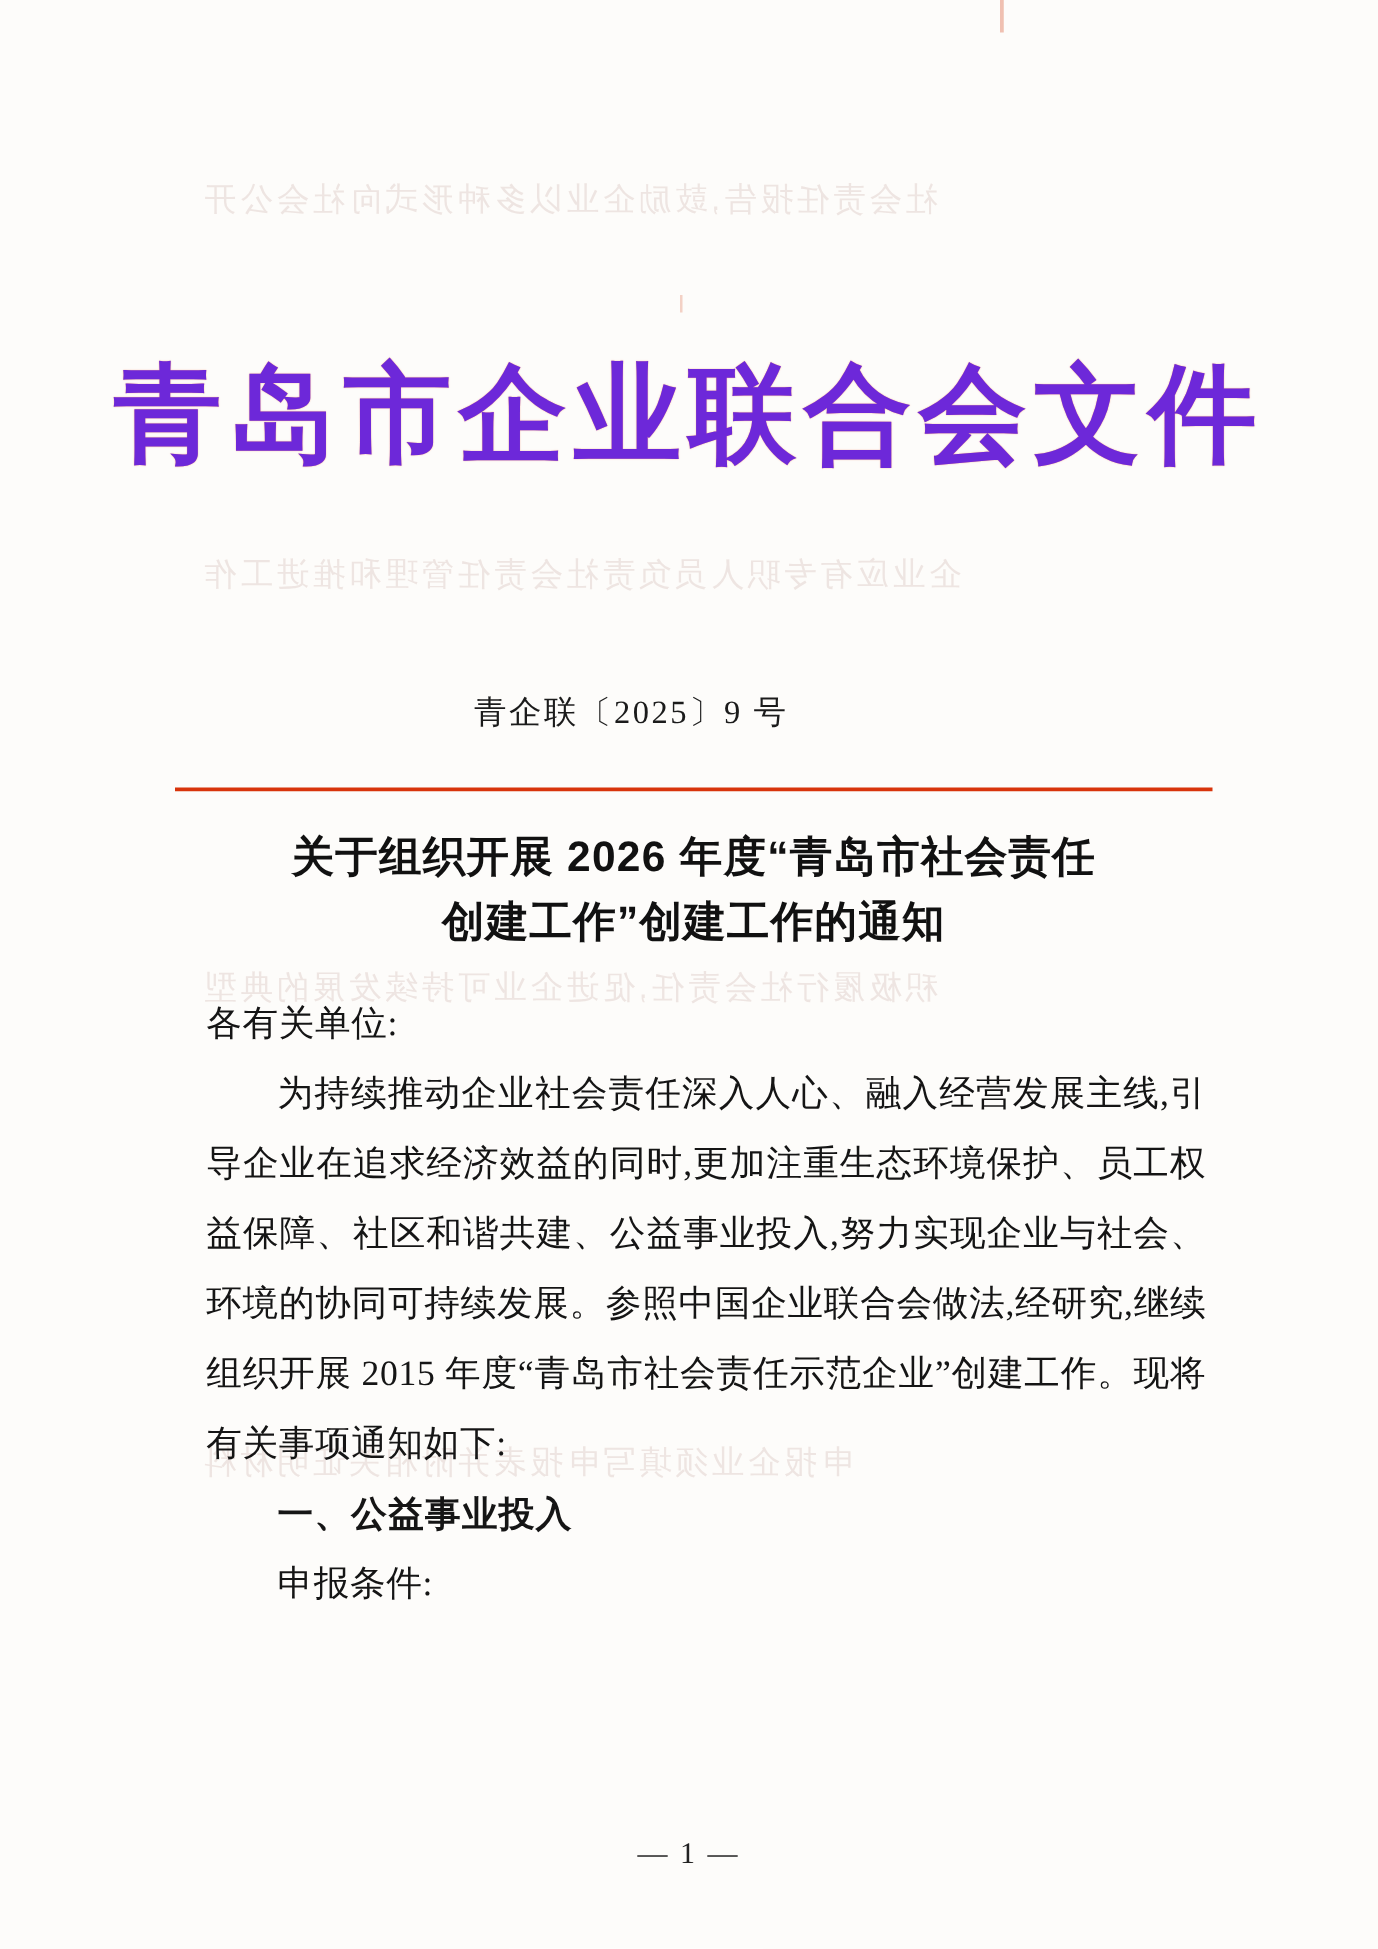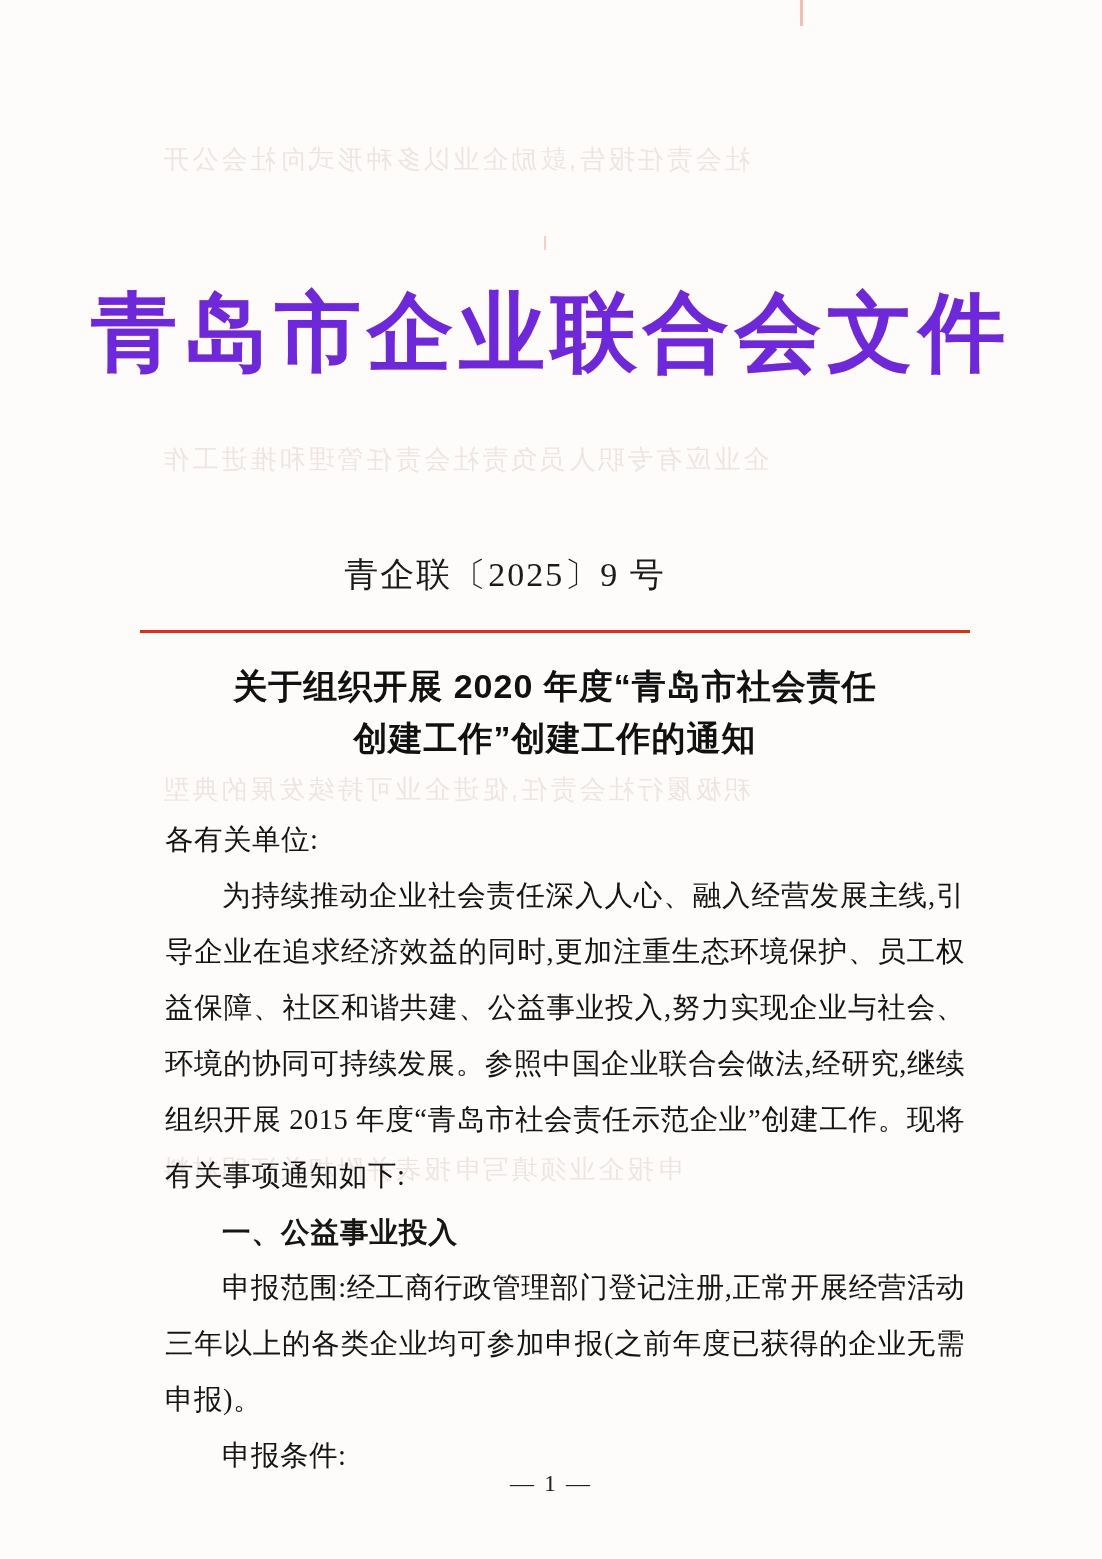--- a/index.html
+++ b/index.html
@@ -59,21 +59,21 @@
     line-height: 100px;
     text-shadow: 0 0 1px rgba(232,64,13,0.6);
   }
 
   .doc-number {
     position: absolute;
     top: 552px;
     left: 0;
     width: 1010px;
     text-align: center;
-    font-size: 34px;
+    font-size: 26px;
     letter-spacing: 2px;
     color: #1b1b1b;
   }
 
   .red-rule {
     position: absolute;
     top: 630px;
     left: 140px;
     width: 830px;
     height: 3px;
@@ -89,21 +89,21 @@
     font-family: "Liberation Sans", "DejaVu Sans", sans-serif;
     font-weight: bold;
     font-size: 34px;
     line-height: 52px;
     letter-spacing: 1px;
     color: #111;
   }
 
   .body-block {
     position: absolute;
-    top: 812px;
+    top: 792px;
     left: 165px;
     width: 800px;
     font-size: 28.5px;
     line-height: 56px;
     color: #151515;
     letter-spacing: 0.5px;
   }
   .body-block p {
     margin: 0;
     text-align: justify;
@@ -141,27 +141,26 @@
   <div class="bleed b3">积极履行社会责任,促进企业可持续发展的典型</div>
   <div class="bleed b4">申报企业须填写申报表并附相关证明材料</div>
 
   <div class="doc-title">青岛市企业联合会文件</div>
 
   <div class="doc-number">青企联〔2025〕9 号</div>
 
   <div class="red-rule"></div>
 
   <div class="title-block">
-    <div>关于组织开展 2020 年度“青岛市社会责任</div>
+    <div>关于组织开展 2026 年度“青岛市社会责任</div>
     <div>创建工作”创建工作的通知</div>
   </div>
 
   <div class="body-block">
     <p>各有关单位:</p>
     <p class="indent">为持续推动企业社会责任深入人心、融入经营发展主线,引导企业在追求经济效益的同时,更加注重生态环境保护、员工权益保障、社区和谐共建、公益事业投入,努力实现企业与社会、环境的协同可持续发展。参照中国企业联合会做法,经研究,继续组织开展 2015 年度“青岛市社会责任示范企业”创建工作。现将有关事项通知如下:</p>
     <p class="heading-cn">一、公益事业投入</p>
-    <p class="indent">申报范围:经工商行政管理部门登记注册,正常开展经营活动三年以上的各类企业均可参加申报(之前年度已获得的企业无需申报)。</p>
     <p class="indent">申报条件:</p>
   </div>
 
   <div class="page-number">— 1 —</div>
 
 </div>
 
 </body></html>

